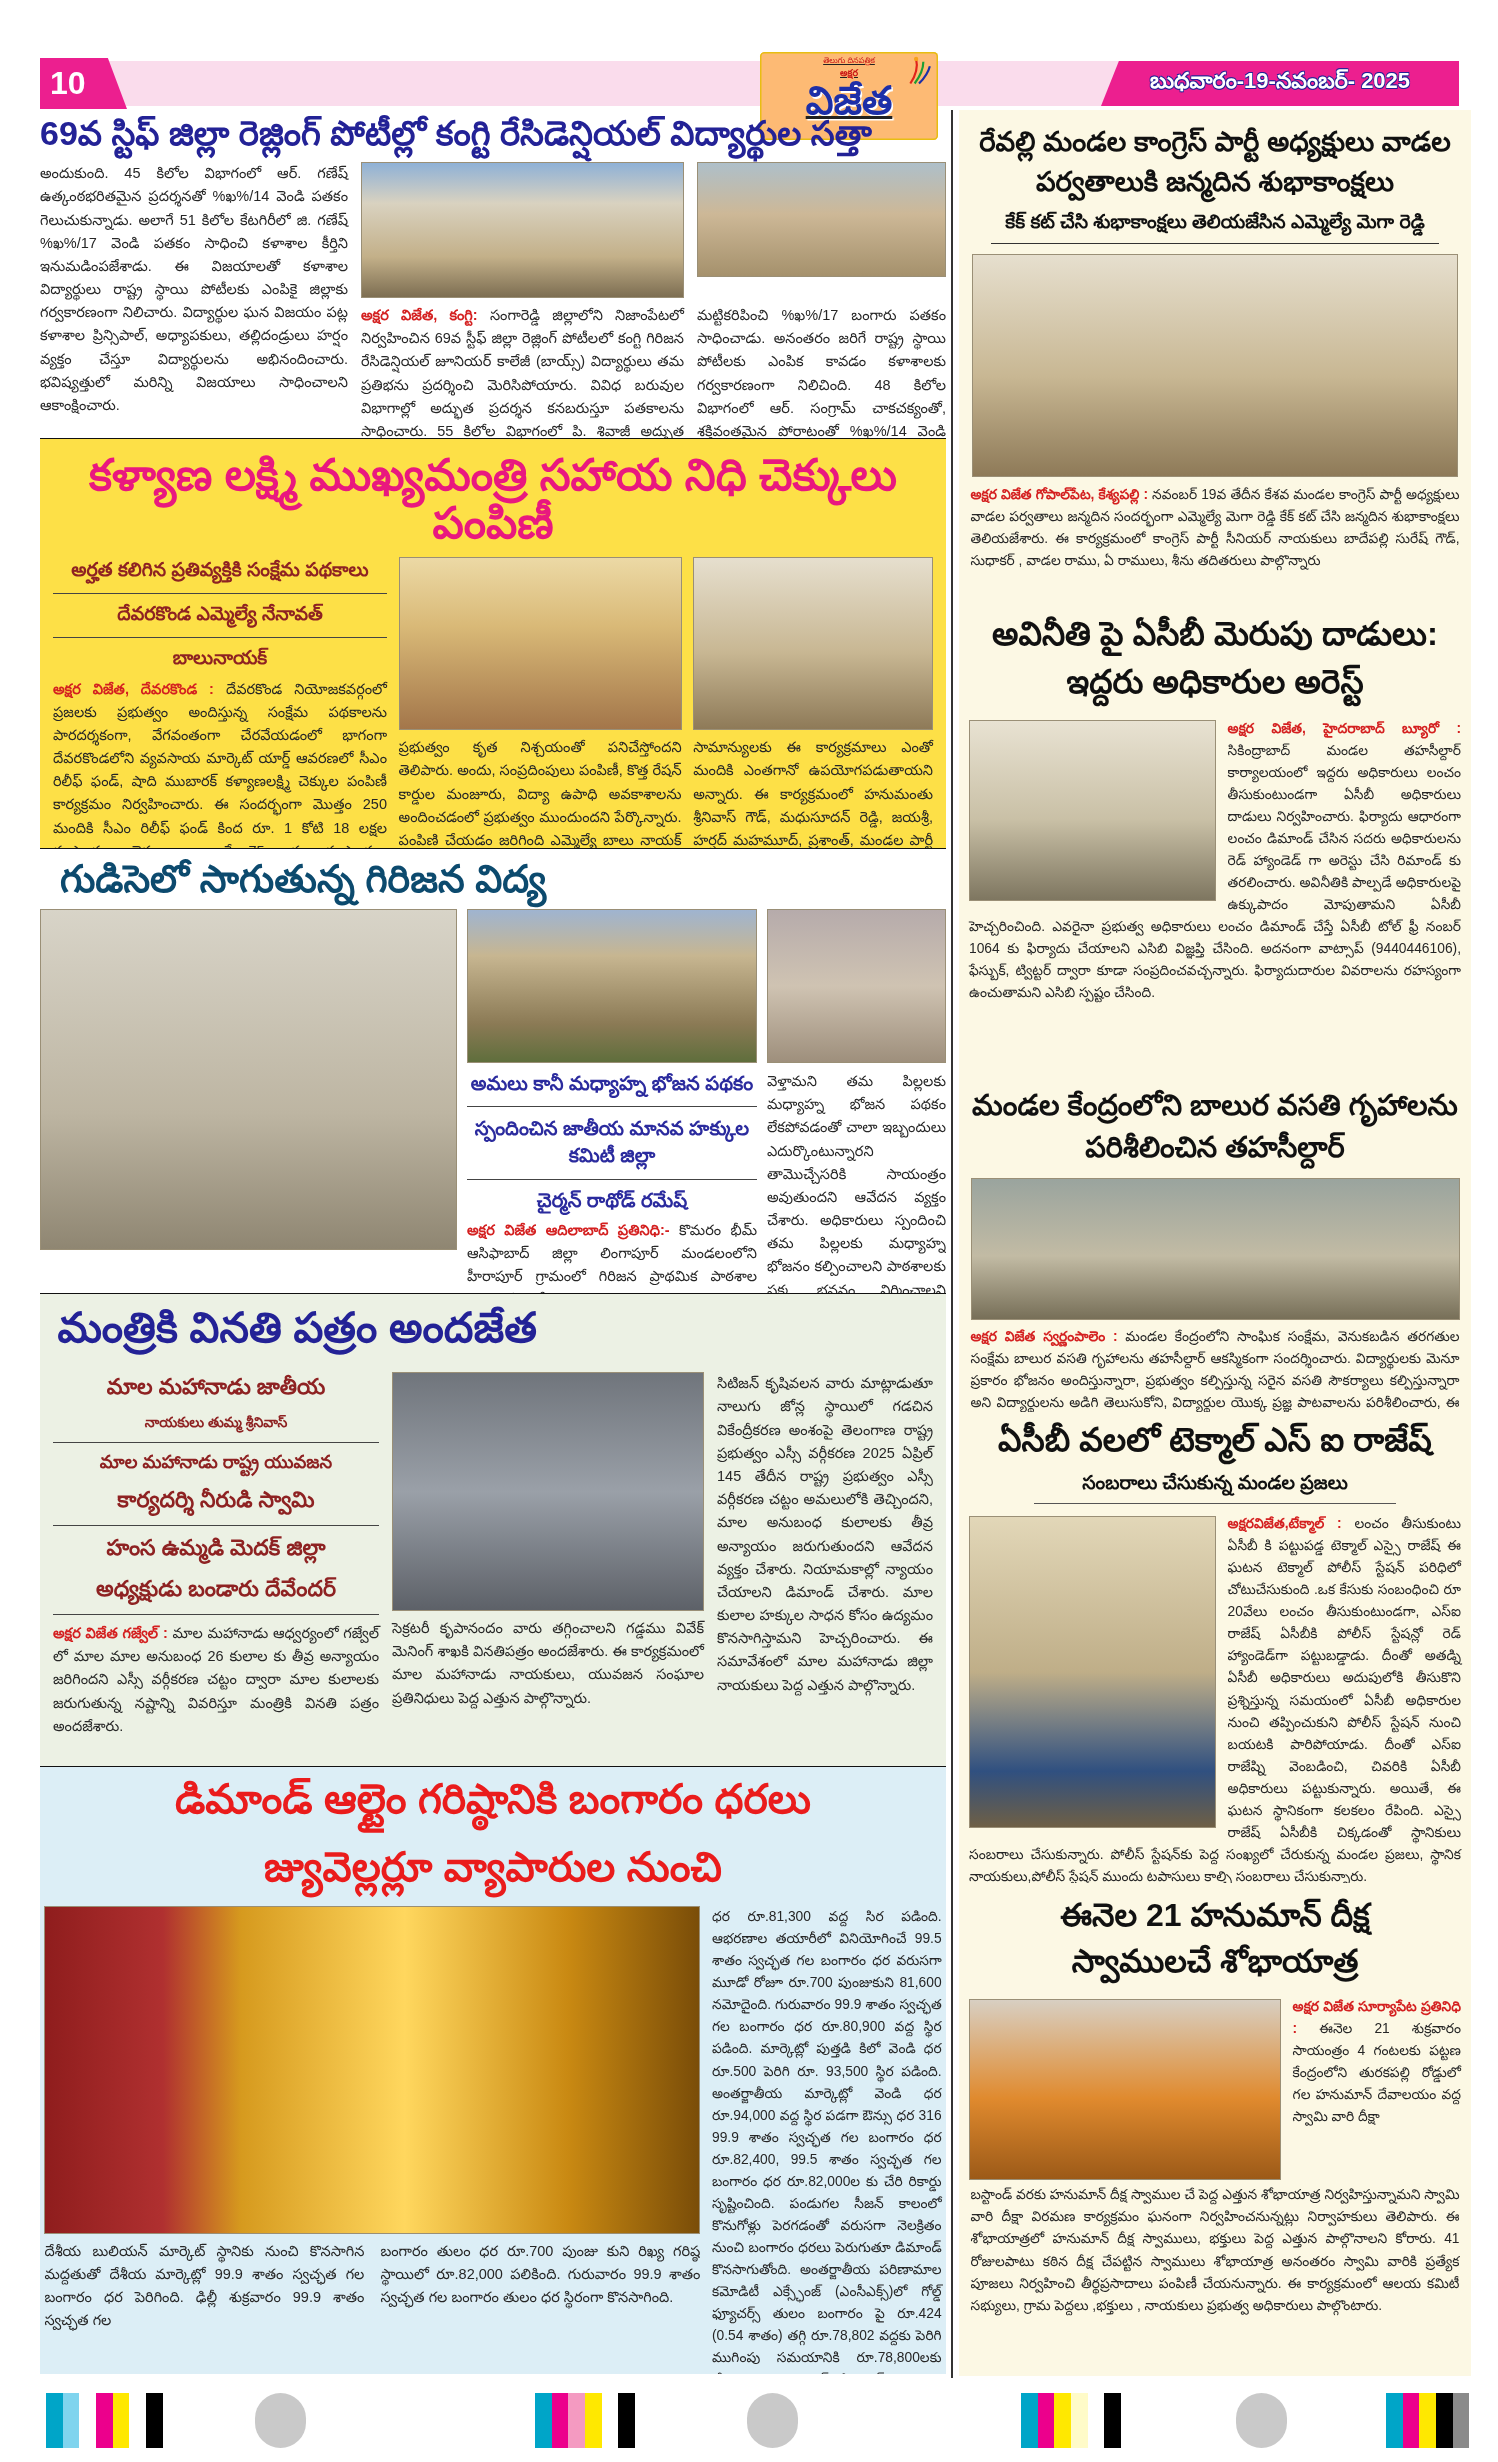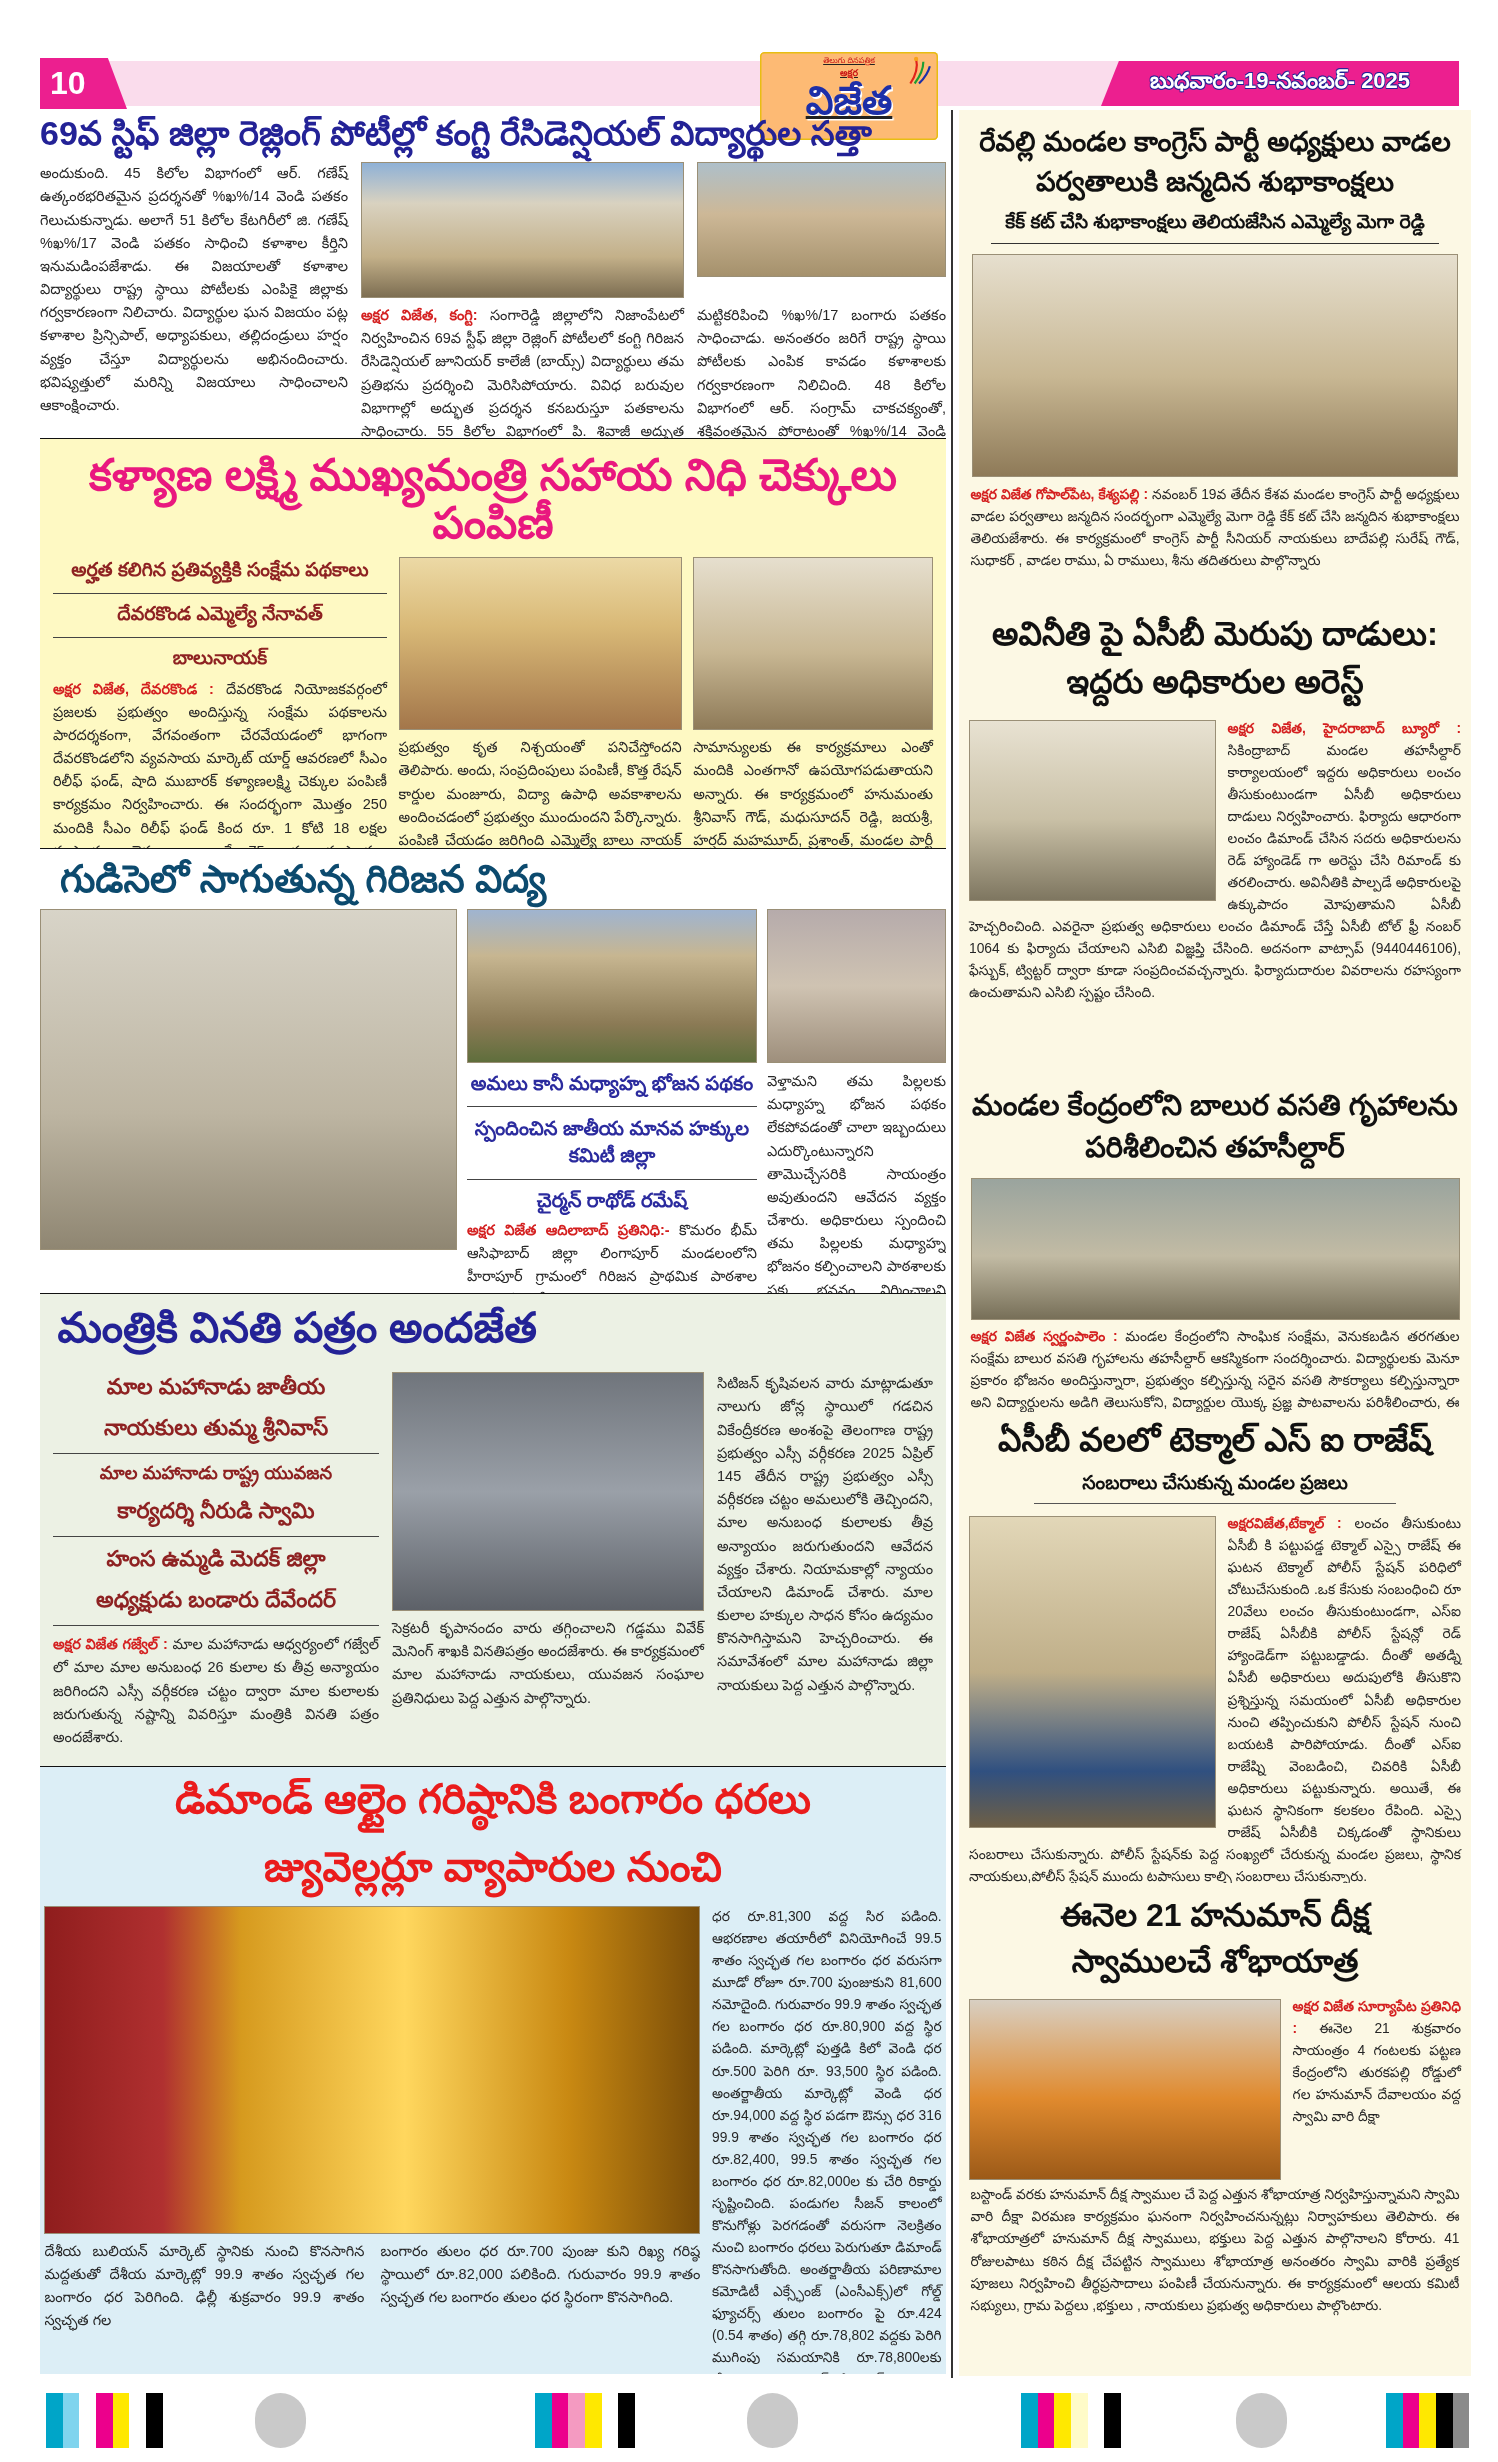--- a/index.html
+++ b/index.html
@@ -50,21 +50,21 @@
   .ph-portrait{background:linear-gradient(180deg,#d8d4c8 0%,#bdb5a2 60%,#8f8672 100%);}
   .ph-crowd{background:linear-gradient(180deg,#70757c 0%,#9aa0a8 50%,#5d6168 100%);}
   .ph-gold{background:linear-gradient(90deg,#8f1d1d 0%,#b03030 18%,#d69a1e 30%,#ffd75e 55%,#c98912 80%,#7a4d08 100%);}
   .ph-cash{background:linear-gradient(180deg,#e8e2d2 0%,#c9c0a6 55%,#7e7660 100%);}
   .ph-room{background:linear-gradient(180deg,#9aa49e 0%,#c2bba4 55%,#776f58 100%);}
   .ph-police{background:linear-gradient(180deg,#e2d7b8 0%,#bfae88 50%,#305080 82%,#6e5f45 100%);}
   .ph-saffron{background:linear-gradient(180deg,#d8cfc2 0%,#e08a2e 55%,#9c5a18 100%);}
   
   .sec-wrestling{height:328px;}
   .wrest-grid{display:grid;grid-template-columns:308px 323px 1fr;grid-column-gap:13px;}
-  .sec-kalyana{height:410px;background:#fef9c3;padding:5.8px 13px;border-top:1.5px solid #111;}
+  .sec-kalyana{height:410px;background:#fde047;padding:5.8px 13px;border-top:1.5px solid #111;}
   .kaly-grid{display:grid;grid-template-columns:334px 283px 1fr;grid-column-gap:11.6px;}
   .sec-gudise{height:445px;border-top:1.5px solid #111;}
   .gud-grid{display:grid;grid-template-columns:417px 290px 1fr;grid-column-gap:10px;}
   .sec-vinati{height:473px;background:#ecf1e4;padding:7.3px 13px;border-top:1.5px solid #111;}
   .vin-grid{display:grid;grid-template-columns:326px 312px 1fr;grid-column-gap:13px;}
   .sec-gold{height:608px;background:#dceef6;padding:4.4px 0 0 0;border-top:1.5px solid #111;}
   .gold-grid{display:grid;grid-template-columns:656px 1fr;grid-column-gap:11.6px;padding:0 4.4px;}
   .gold-bottom{column-count:2;column-gap:16px;margin-top:5.8px;height:93px;overflow:hidden;}
   
   .sec-r{padding:0 10px;}
@@ -148,21 +148,21 @@
         </div>
         <p class="body-txt" style="margin:7.3px 0 0 0;">వెళ్తామని తమ పిల్లలకు మధ్యాహ్న భోజన పథకం లేకపోవడంతో చాలా ఇబ్బందులు ఎదుర్కొంటున్నారని తామొచ్చేసరికి సాయంత్రం అవుతుందని ఆవేదన వ్యక్తం చేశారు. అధికారులు స్పందించి తమ పిల్లలకు మధ్యాహ్న భోజనం కల్పించాలని పాఠశాలకు  పక్క భవనం నిర్మించాలని కోరారు. ఈ సందర్భంగా జాతీయ మానవ హక్కుల కమిటీ జిల్లా చైర్మన్ రాథోడ్ రమేష్ మాట్లాడుతూ ఇలాంటి ఘటనలు పునరావృతం కాకుండా అధికారులు చర్యలు తీసుకోవాలని నేటి బాలలే రేపటి పౌరులని  పసి పిల్లలని తెలిసికూడా  నిర్లక్ష్యం చేయడం సరికాదన్నారు.</p>
       </div>
     </section>
 
     <section class="sec-vinati">
       <h1 class="hl-blue-big">మంత్రికి వినతి పత్రం అందజేత</h1>
       <div class="vin-grid">
         <div>
           <div class="sub-maroon" style="font-size:22px;margin-bottom:10px;">మాల మహానాడు జాతీయ</div>
-          <div class="sub-maroon uline" style="font-size:22px;">నాయకులు తుమ్మ శ్రీనివాస్</div>
+          <div class="sub-maroon uline" style="font-size:14px;">నాయకులు తుమ్మ శ్రీనివాస్</div>
           <div class="sub-maroon" style="font-size:18px;margin-bottom:10px;">మాల మహానాడు రాష్ట్ర యువజన</div>
           <div class="sub-maroon uline" style="font-size:22px;">కార్యదర్శి నీరుడి స్వామి</div>
           <div class="sub-maroon" style="font-size:22px;margin-bottom:10px;">హంస ఉమ్మడి మెదక్ జిల్లా</div>
           <div class="sub-maroon uline" style="font-size:22px;">అధ్యక్షుడు బండారు దేవేందర్</div>
           <p class="body-txt" style="margin:2.9px 0 0 0;"><span class="dateline">అక్షర విజేత గజ్వేల్ :</span> <span>మాల మహానాడు ఆధ్వర్యంలో గజ్వేల్ లో మాల మాల అనుబంధ 26 కులాల కు తీవ్ర అన్యాయం జరిగిందని ఎస్సీ వర్గీకరణ చట్టం ద్వారా మాల కులాలకు జరుగుతున్న నష్టాన్ని వివరిస్తూ మంత్రికి వినతి పత్రం అందజేశారు.</span></p>
         </div>
         <div>
           <div class="ph ph-crowd" style="height:239px;"></div>
           <p class="body-txt" style="margin:5.8px 0 0 0;">సెక్రటరీ కృపానందం వారు తగ్గించాలని గడ్డము వివేక్ మెనింగ్ శాఖకి వినతిపత్రం అందజేశారు. ఈ కార్యక్రమంలో మాల మహానాడు నాయకులు, యువజన సంఘాల ప్రతినిధులు పెద్ద ఎత్తున పాల్గొన్నారు.</p>
         </div>

